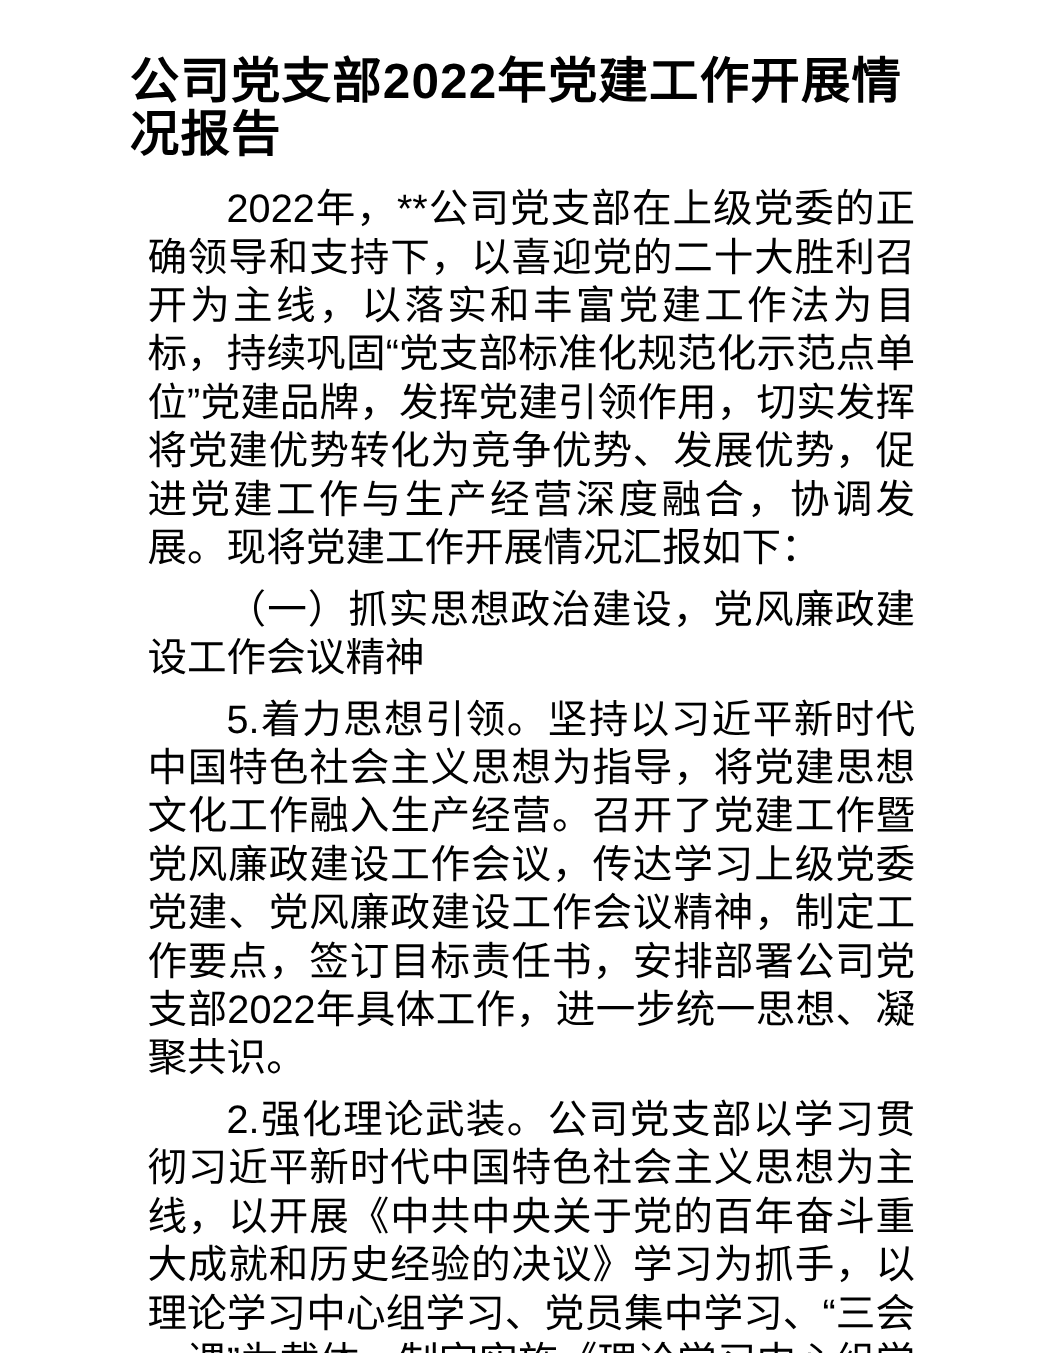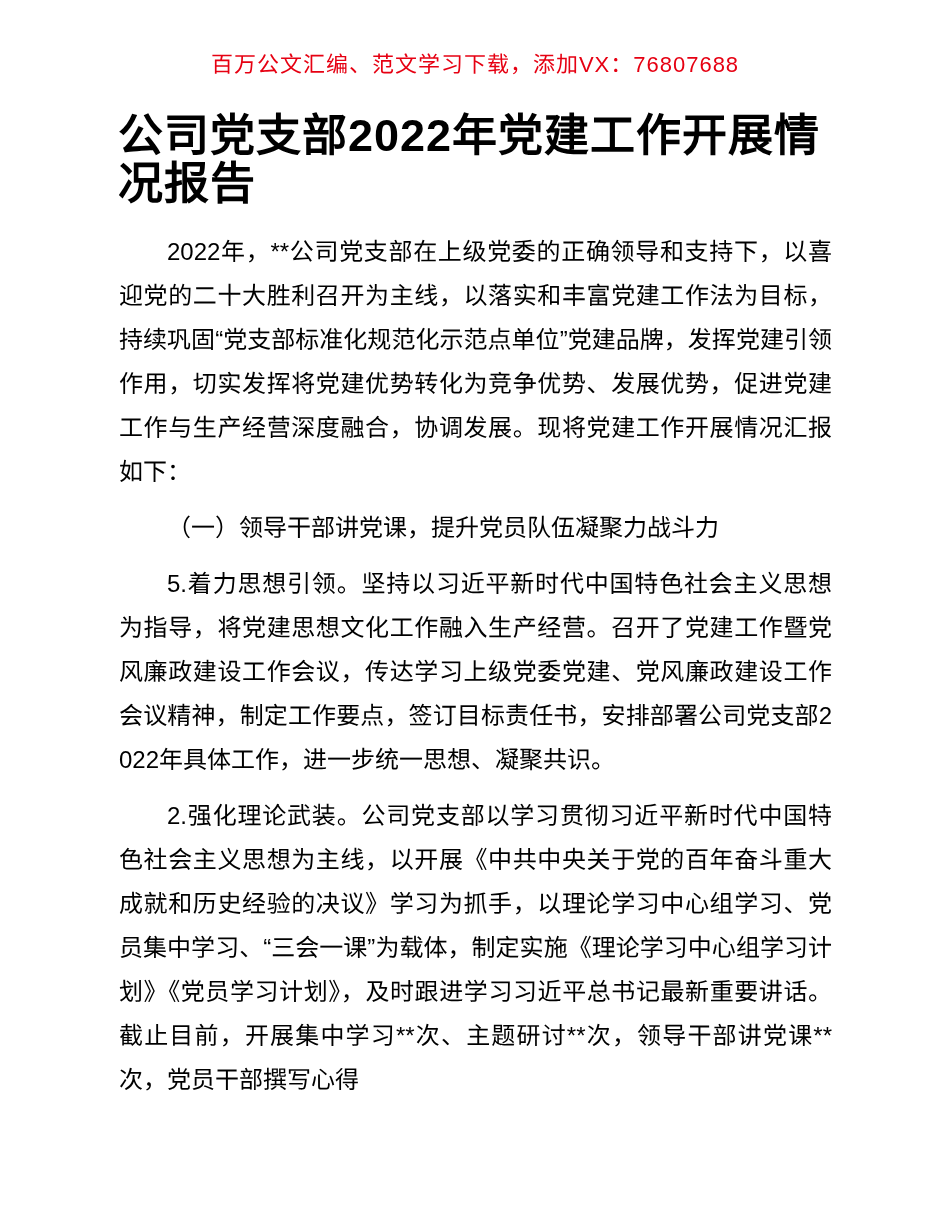--- a/index.html
+++ b/index.html
@@ -31,39 +31,38 @@
   }
   .doc-title {
     text-align: left;
     font-size: 45px;
     font-weight: bold;
     line-height: 48px;
     margin: 0 0 22px 0;
     letter-spacing: 1px;
   }
   .para {
-    font-size: 24px;
+    font-size: 36px;
     line-height: 44px;
     text-align: justify;
     text-indent: 2em;
-    margin: 0 0 12px 1px;
+    margin: 0 0 12px 16px;
     word-break: break-all;
   }
 </style>
 </head>
 <body>
 
 <div class="page">
 
-  <div class="promo-notice">百万公文汇编、范文学习下载，添加VX：76807688</div>
 
   <h1 class="doc-title">公司党支部2022年党建工作开展情况报告</h1>
 
   <p class="para">2022年，**公司党支部在上级党委的正确领导和支持下，以喜迎党的二十大胜利召开为主线，以落实和丰富党建工作法为目标，持续巩固“党支部标准化规范化示范点单位”党建品牌，发挥党建引领作用，切实发挥将党建优势转化为竞争优势、发展优势，促进党建工作与生产经营深度融合，协调发展。现将党建工作开展情况汇报如下：</p>
 
 
-  <p class="para">（一）领导干部讲党课，提升党员队伍凝聚力战斗力</p>
+  <p class="para">（一）抓实思想政治建设，党风廉政建设工作会议精神</p>
 
   <p class="para">5.着力思想引领。坚持以习近平新时代中国特色社会主义思想为指导，将党建思想文化工作融入生产经营。召开了党建工作暨党风廉政建设工作会议，传达学习上级党委党建、党风廉政建设工作会议精神，制定工作要点，签订目标责任书，安排部署公司党支部2022年具体工作，进一步统一思想、凝聚共识。</p>
 
   <p class="para">2.强化理论武装。公司党支部以学习贯彻习近平新时代中国特色社会主义思想为主线，以开展《中共中央关于党的百年奋斗重大成就和历史经验的决议》学习为抓手，以理论学习中心组学习、党员集中学习、“三会一课”为载体，制定实施《理论学习中心组学习计划》《党员学习计划》，及时跟进学习习近平总书记最新重要讲话。截止目前，开展集中学习**次、主题研讨**次，领导干部讲党课**次，党员干部撰写心得</p>
 
 </div>
 
 </body></html>

